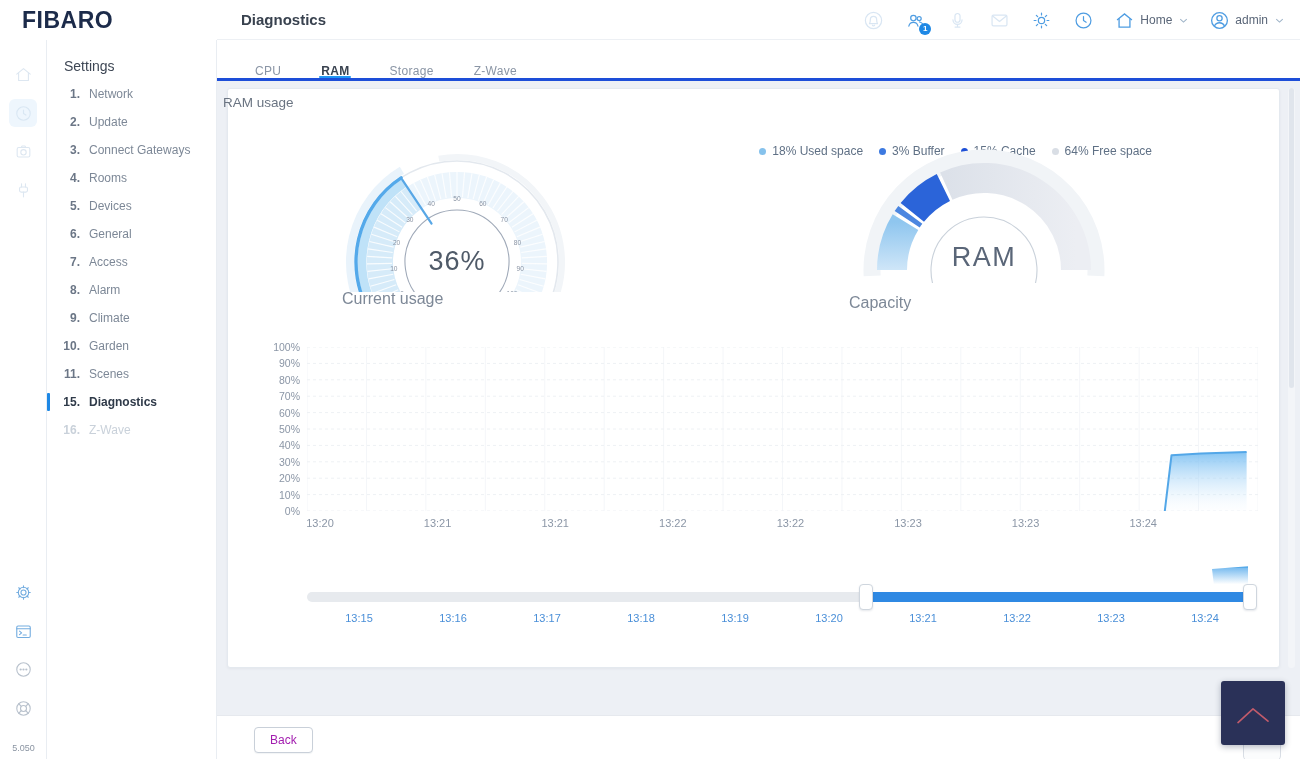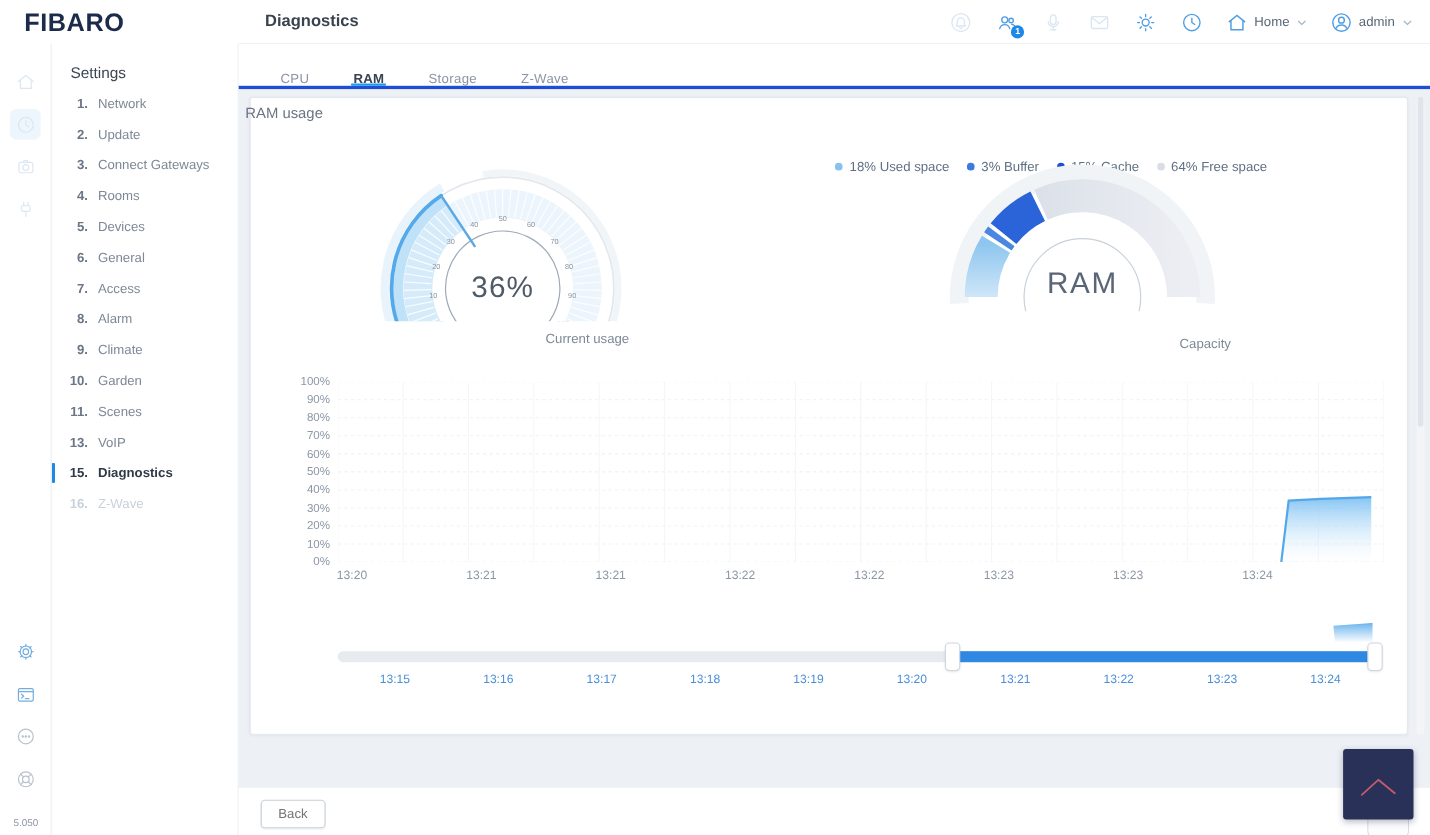--- a/index.html
+++ b/index.html
@@ -58,41 +58,41 @@
 
   
   #legend { position:absolute; top:144px; right:148px; display:flex; align-items:center; gap:16px; z-index:3; }
   .leg-item { display:flex; align-items:center; gap:6px; }
   .leg-dot { width:7px; height:7px; border-radius:50%; }
   .leg-lbl { font-size:12px; color:#5f7085; }
 
   
   #gauge-current-box { position:absolute; left:342px; top:132px; width:230px; height:160px; z-index:3; }
   #gauge-capacity-box { position:absolute; left:849px; top:128px; width:270px; height:155px; z-index:3; }
-  .gauge-caption { position:absolute; font-size:12px; color:#7d8897; text-align:right; z-index:3;margin-top:11px; }
+  .gauge-caption { position:absolute; font-size:16px; color:#7d8897; text-align:left; z-index:3; }
   #cap-current { left:342px; top:290px; width:230px; }
   #cap-capacity { left:849px; top:294px; width:270px; }
 
   
   #chart-svg { position:absolute; left:307px; top:347px; z-index:3; }
   .ylab { position:absolute; width:45px; text-align:right; font-size:10.5px; color:#8b96a6; z-index:3; }
   .xlab { position:absolute; width:60px; text-align:center; font-size:11px; color:#8b96a6; z-index:3; top:517px; }
 
   
   #slider-track { position:absolute; left:307px; top:592px; width:946px; height:10px; background:#e7eaee; border-radius:5px; z-index:3; cursor:pointer; }
   #slider-sel { position:absolute; top:592px; height:10px; background:#2f89e3; z-index:4; }
   .slider-handle { position:absolute; top:584px; width:14px; height:26px; background:#fff; border:1px solid #cfd6de; border-radius:4px; box-shadow:0 1px 2px rgba(40,60,90,0.12); z-index:5; cursor:ew-resize; }
   #slider-mini { position:absolute; left:1212px; top:566px; width:36px; height:18px; z-index:4;
     background:linear-gradient(180deg, rgba(108,181,238,0.9), rgba(236,246,253,0.12));
     border-top:2px solid #58abe9; clip-path:polygon(0 16%, 100% 2%, 100% 100%, 5% 100%); }
   .slab { position:absolute; width:56px; text-align:center; font-size:11px; color:#4a8fd8; z-index:3; top:612px; }
 
   
   #footer { position:absolute; left:217px; top:715px; width:1083px; height:44px; background:#fff; border-top:1px solid #e6e9ee; z-index:6; }
-  #back-btn { position:absolute; left:20px; top:11px; padding:5px 15px; font-size:12px; color:#737373; background:#fff; border:1px solid #c9d0d9; border-radius:4px; box-shadow:0 1px 1px rgba(40,60,90,0.06); cursor:pointer; font-family:"Liberation Sans",sans-serif; }
+  #back-btn { position:absolute; left:37px; top:11px; padding:5px 15px; font-size:12px; color:#a21caf; background:#fff; border:1px solid #c9d0d9; border-radius:4px; box-shadow:0 1px 1px rgba(40,60,90,0.06); cursor:pointer; font-family:"Liberation Sans",sans-serif; }
 
   
   #widget { position:absolute; left:1221px; top:681px; width:64px; height:64px; background:#2a3158; border-radius:3px; z-index:8; display:flex; align-items:center; justify-content:center; cursor:pointer; box-shadow:0 2px 6px rgba(20,30,60,0.3); }
   #widget svg { width:44px; height:30px; }
   #widget-pill { position:absolute; left:1243px; top:735px; width:38px; height:26px; background:#fbfcfd; border:1px solid #d9dee5; border-radius:5px; z-index:7; cursor:pointer; }
 
   
   #scrollbar-track { position:absolute; left:1288px; top:88px; width:7px; height:580px; background:#f3f5f8; border-radius:4px; z-index:3; }
   #scrollbar-thumb { position:absolute; left:1289px; top:88px; width:5px; height:300px; background:#e0e5ec; border-radius:3px; z-index:4; cursor:pointer; }
 </style>
@@ -208,24 +208,20 @@
           <span class="num">9.</span>
           <span class="lbl">Climate</span>
         </div>
         <div class="sitem ">
           <span class="num">10.</span>
           <span class="lbl">Garden</span>
         </div>
         <div class="sitem ">
           <span class="num">11.</span>
           <span class="lbl">Scenes</span>
-        </div>
-        <div class="sitem ">
-          <span class="num">13.</span>
-          <span class="lbl">VoIP</span>
         </div>
         <div class="sitem active">
           <div class="abar"></div>
           <span class="num">15.</span>
           <span class="lbl">Diagnostics</span>
         </div>
         <div class="sitem disabled">
           <span class="num">16.</span>
           <span class="lbl">Z-Wave</span>
         </div>

